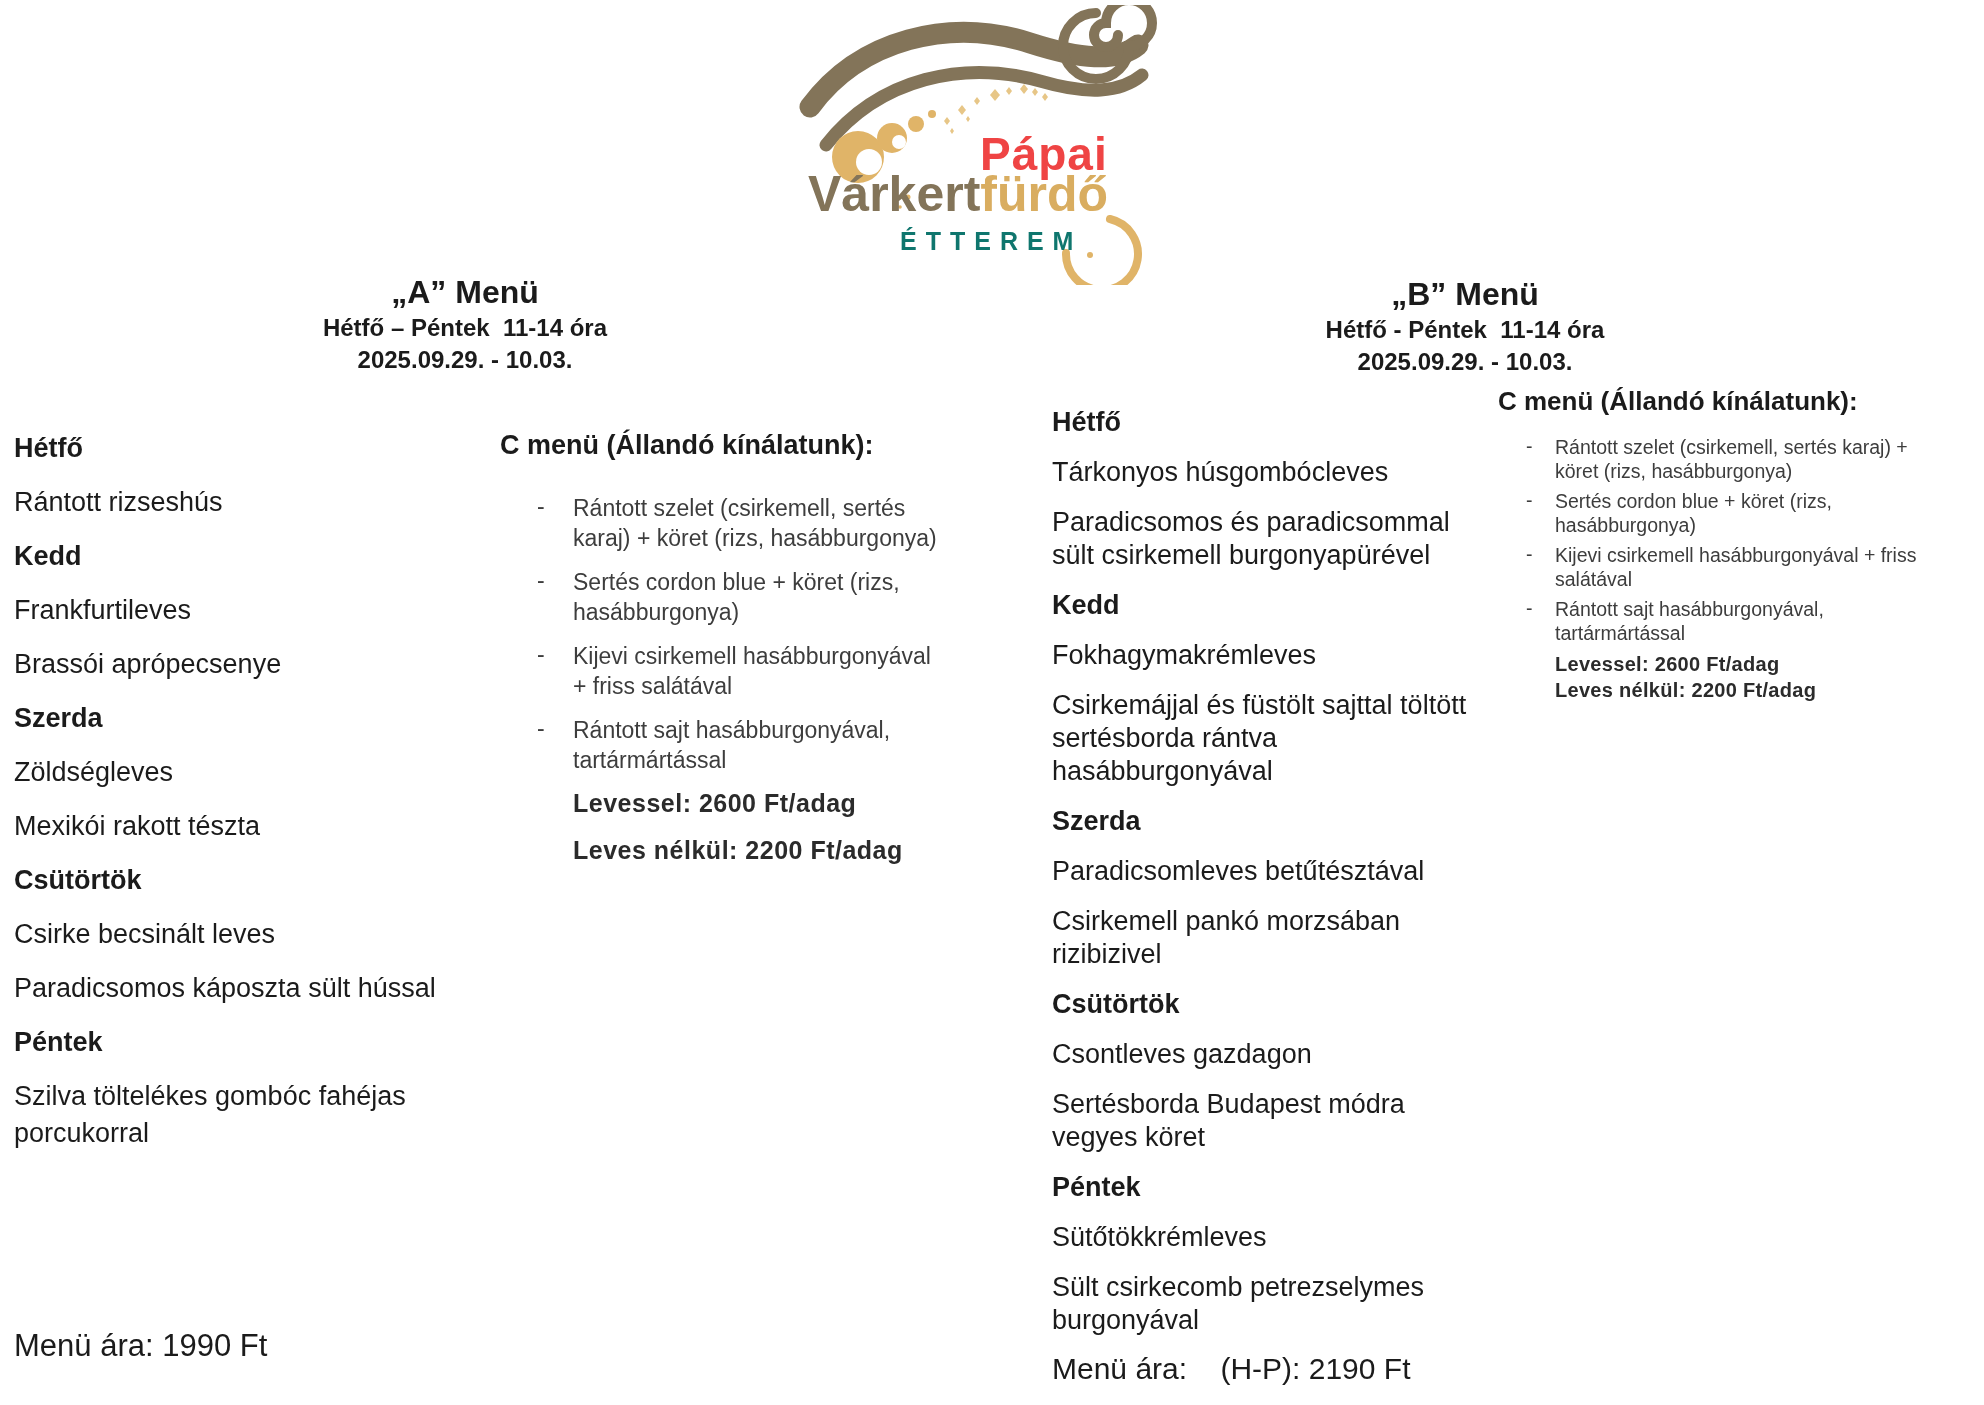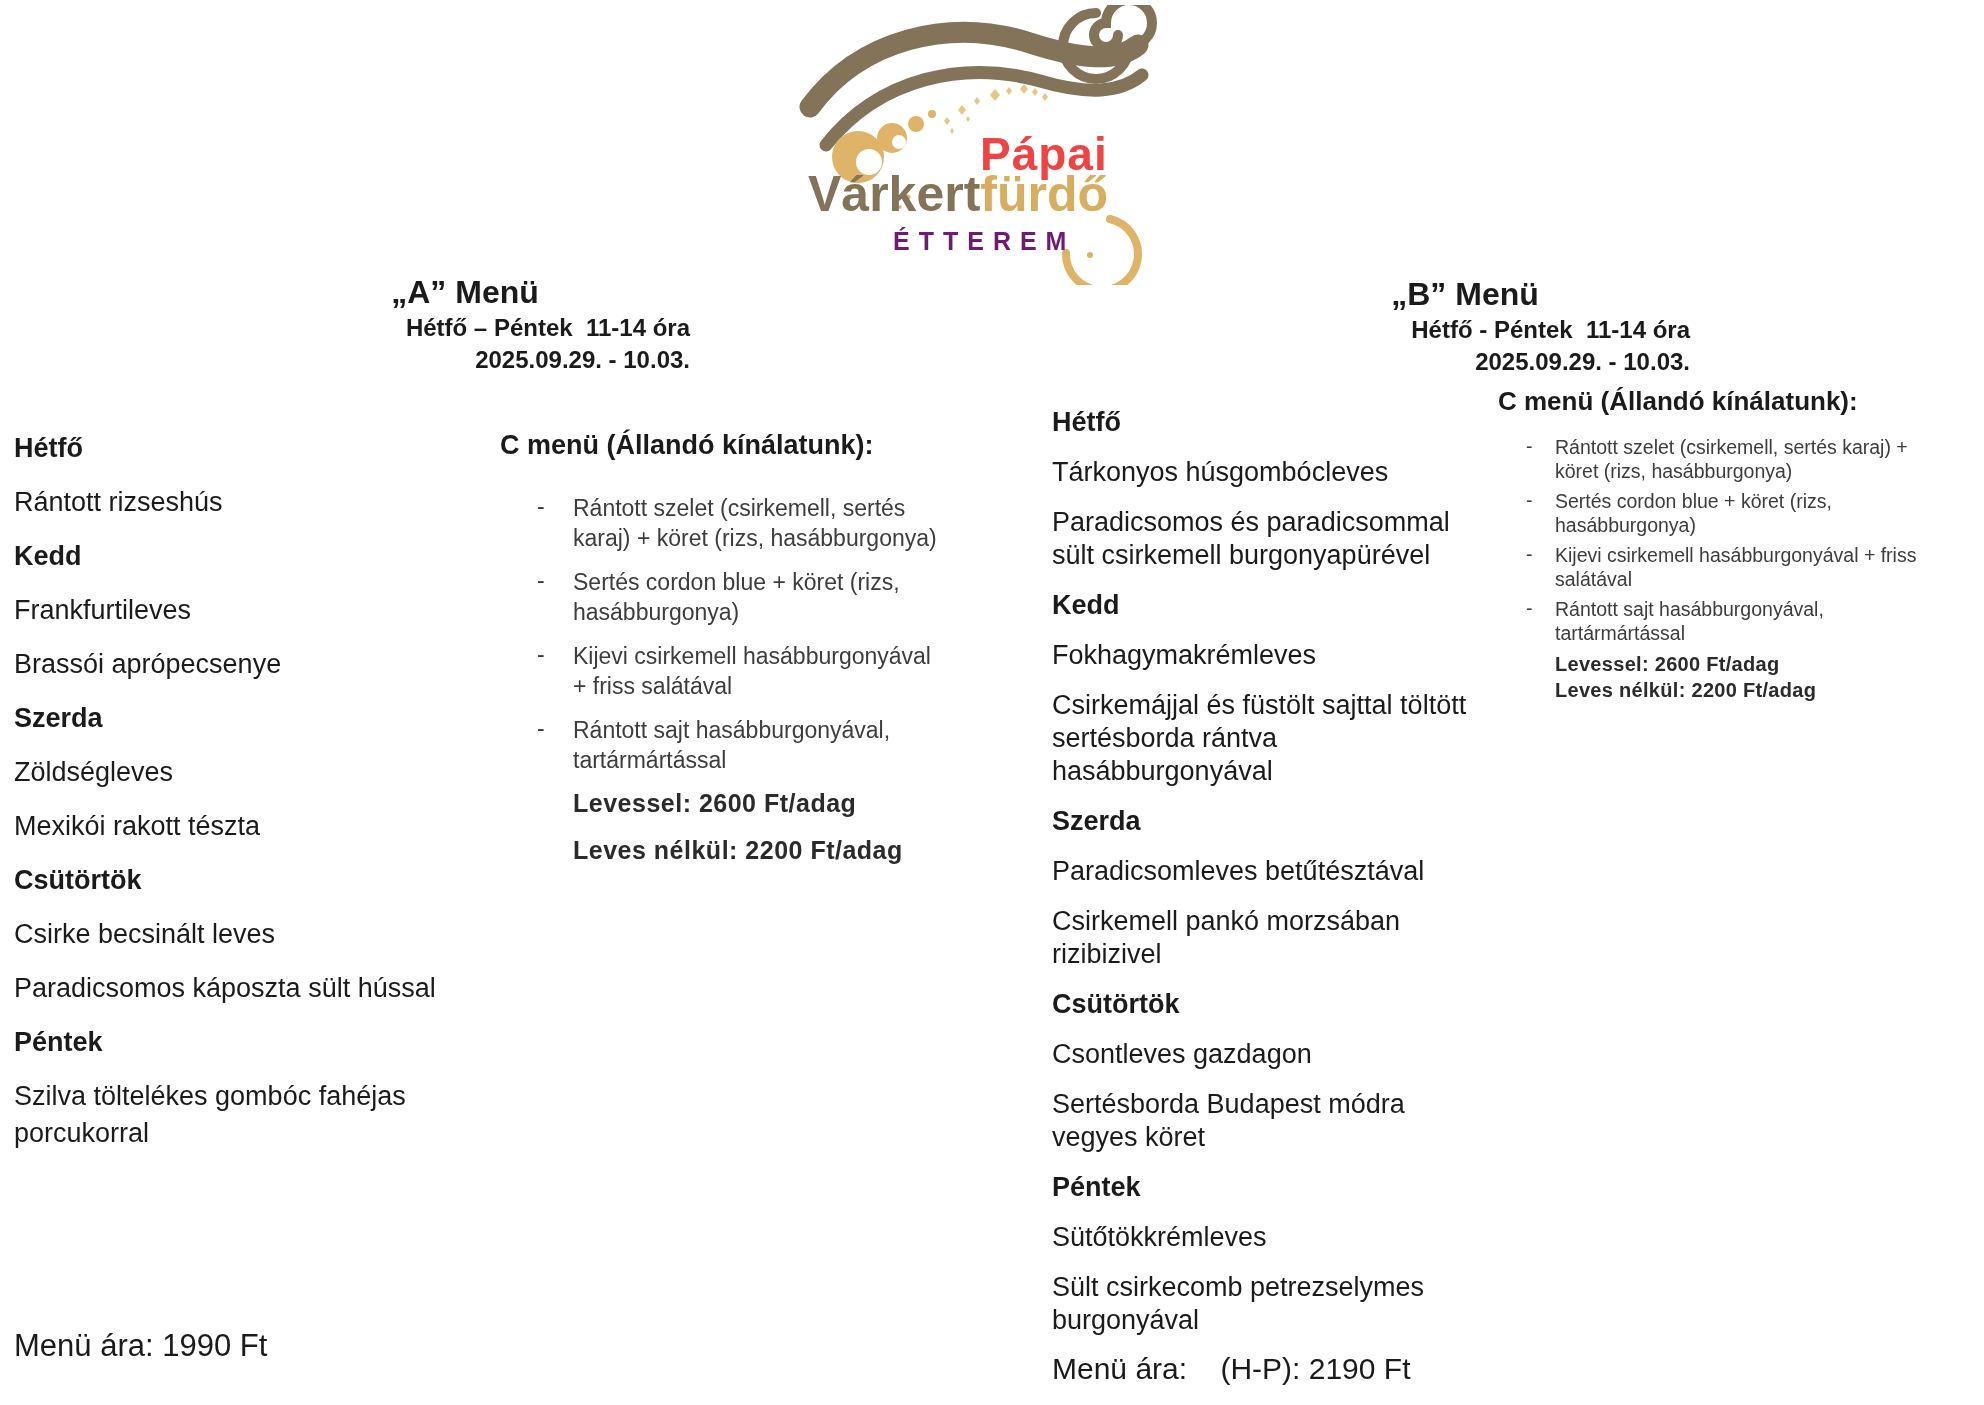--- a/index.html
+++ b/index.html
@@ -11,27 +11,27 @@
   .abs{position:absolute;}
   .t{white-space:pre-wrap;}
 
   
   .logo{left:780px;top:5px;width:400px;height:280px;}
   .logo svg{position:absolute;left:0;top:0;}
   .brand-papai{position:absolute;left:200px;top:122px;font-size:46px;font-weight:bold;color:#ef4444;letter-spacing:1px;}
   .brand-main{position:absolute;left:28px;top:160px;font-size:50px;font-weight:bold;letter-spacing:0px;}
   .brand-main .left{color:#837459;}
   .brand-main .right{color:#d9ad60;}
-  .brand-sub{position:absolute;left:113px;top:222px;font-size:25px;font-weight:600;color:#701a75;letter-spacing:9px;}
+  .brand-sub{position:absolute;left:120px;top:222px;font-size:25px;font-weight:600;color:#0f766e;letter-spacing:9px;}
 
   
   .header-a{left:240px;top:272px;width:450px;text-align:center;}
   .header-b{left:1240px;top:274px;width:450px;text-align:center;}
   .menu-title{font-size:32px;font-weight:bold;line-height:40px;}
-  .menu-subtitle{font-size:24px;font-weight:bold;line-height:32px;text-align:right;}
+  .menu-subtitle{font-size:24px;font-weight:bold;line-height:32px;}
 
   
   .col-a{left:14px;top:430px;width:448px;}
   .col-a .day{font-size:27px;font-weight:bold;line-height:36px;margin-bottom:18px;}
   .col-a .dish{font-size:27px;line-height:37px;margin-bottom:17px;}
 
   .col-b{left:1052px;top:406px;width:432px;}
   .col-b .day{font-size:27px;font-weight:bold;line-height:33px;margin-bottom:17px;}
   .col-b .dish{font-size:27px;line-height:33px;margin-bottom:17px;}
 

